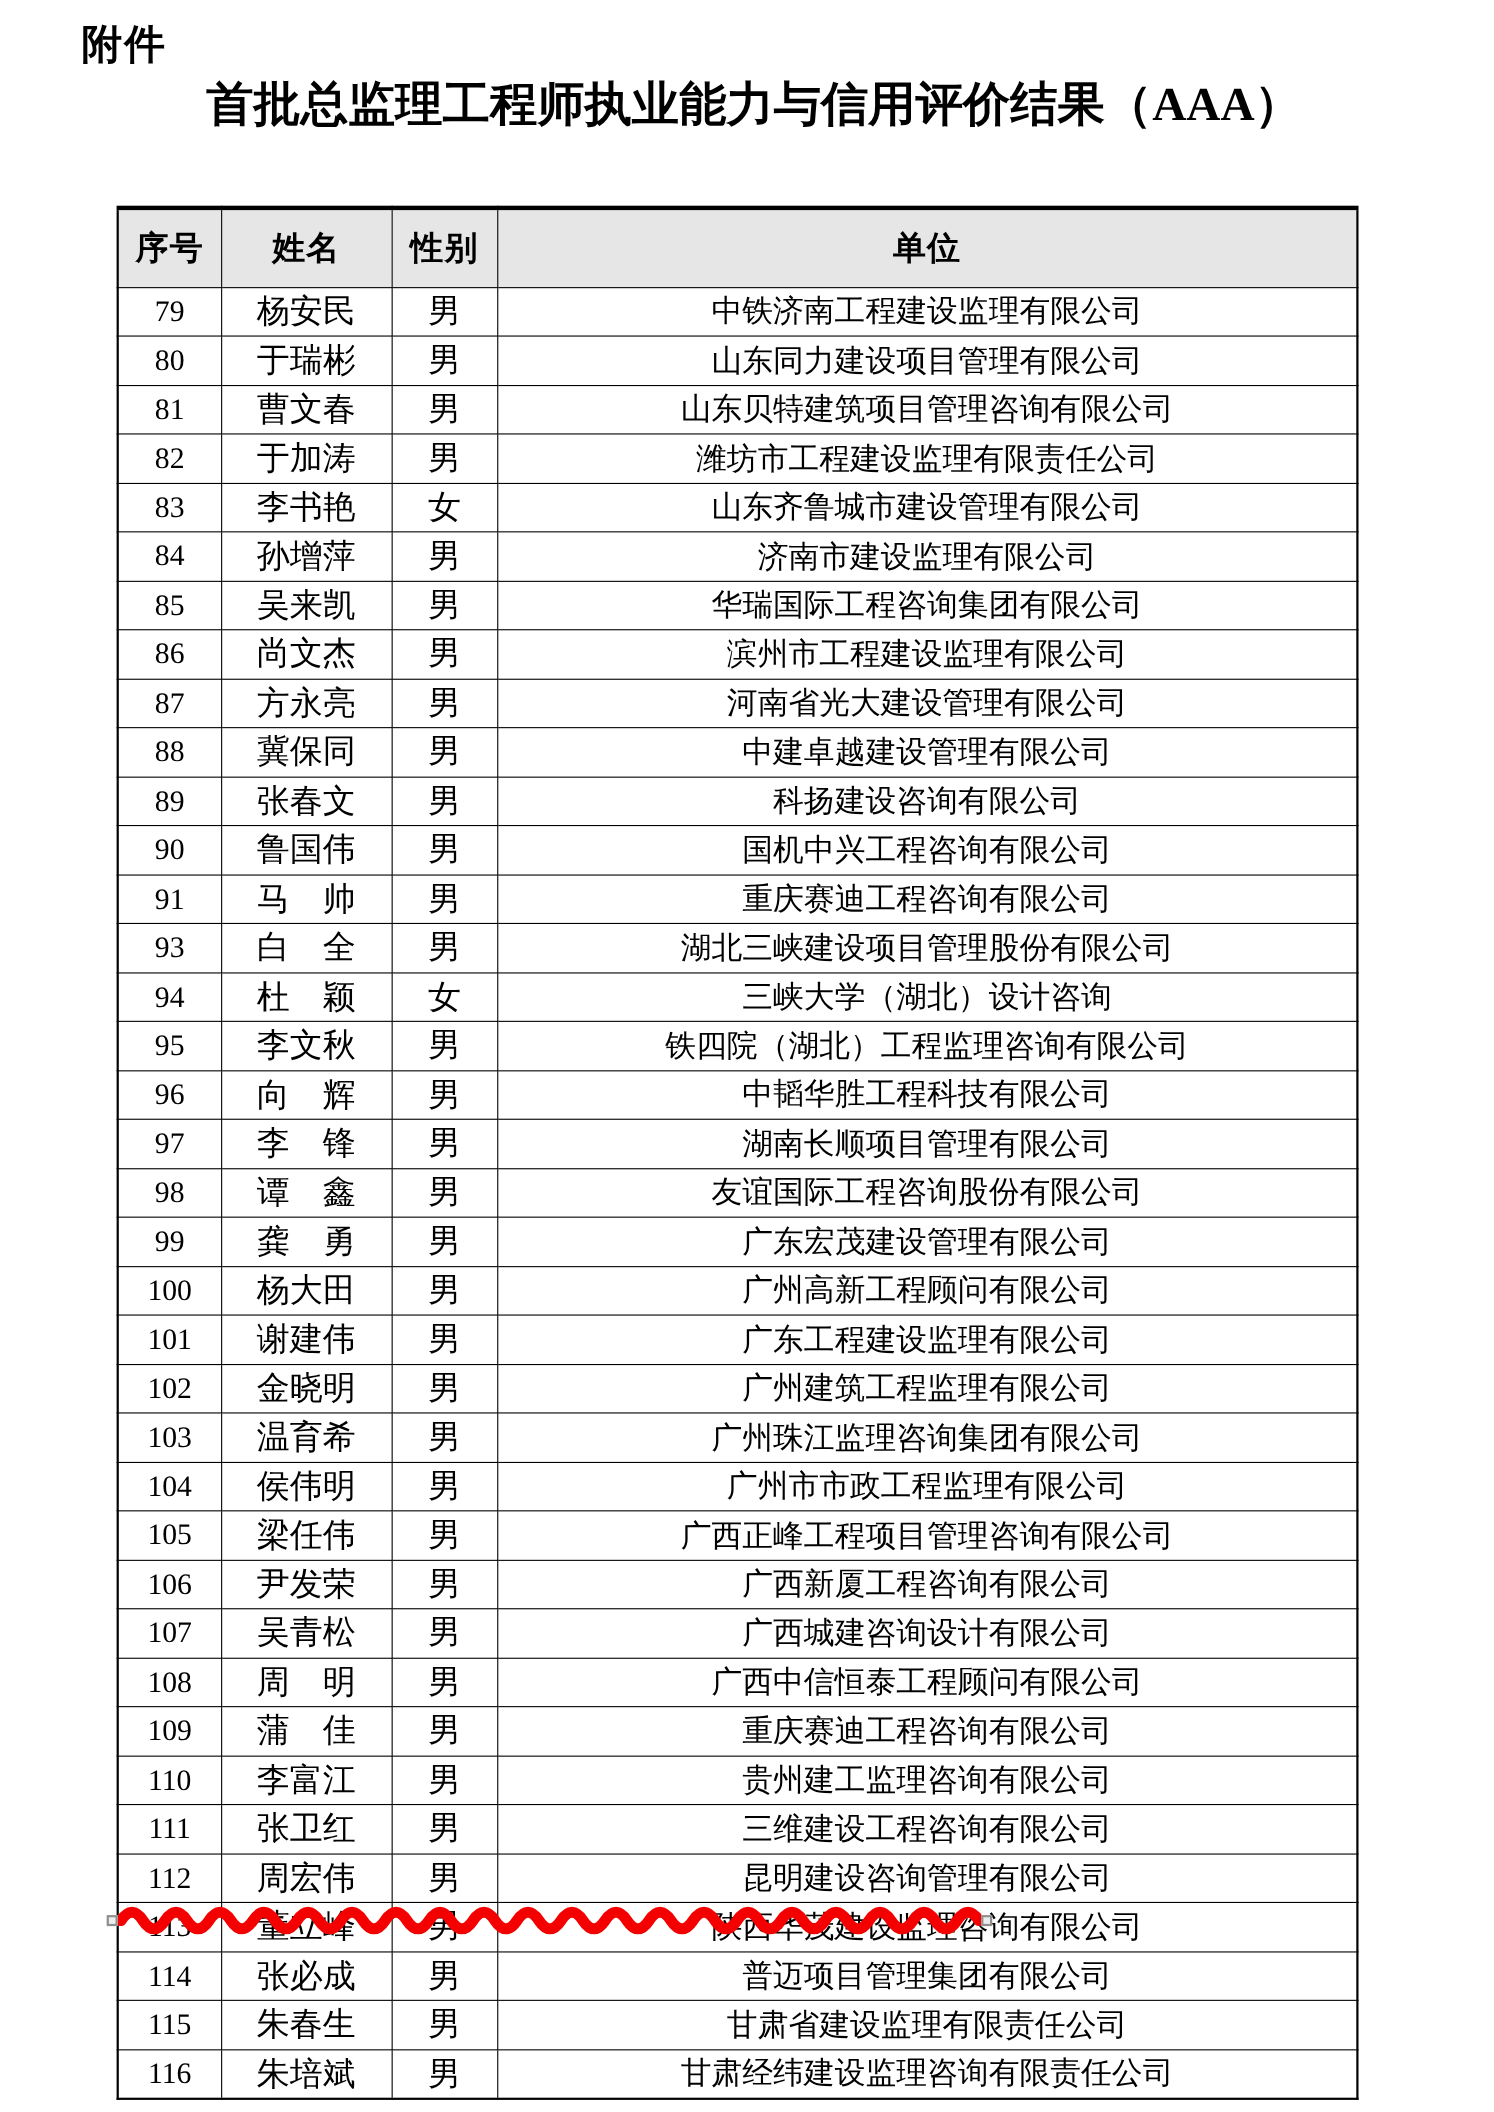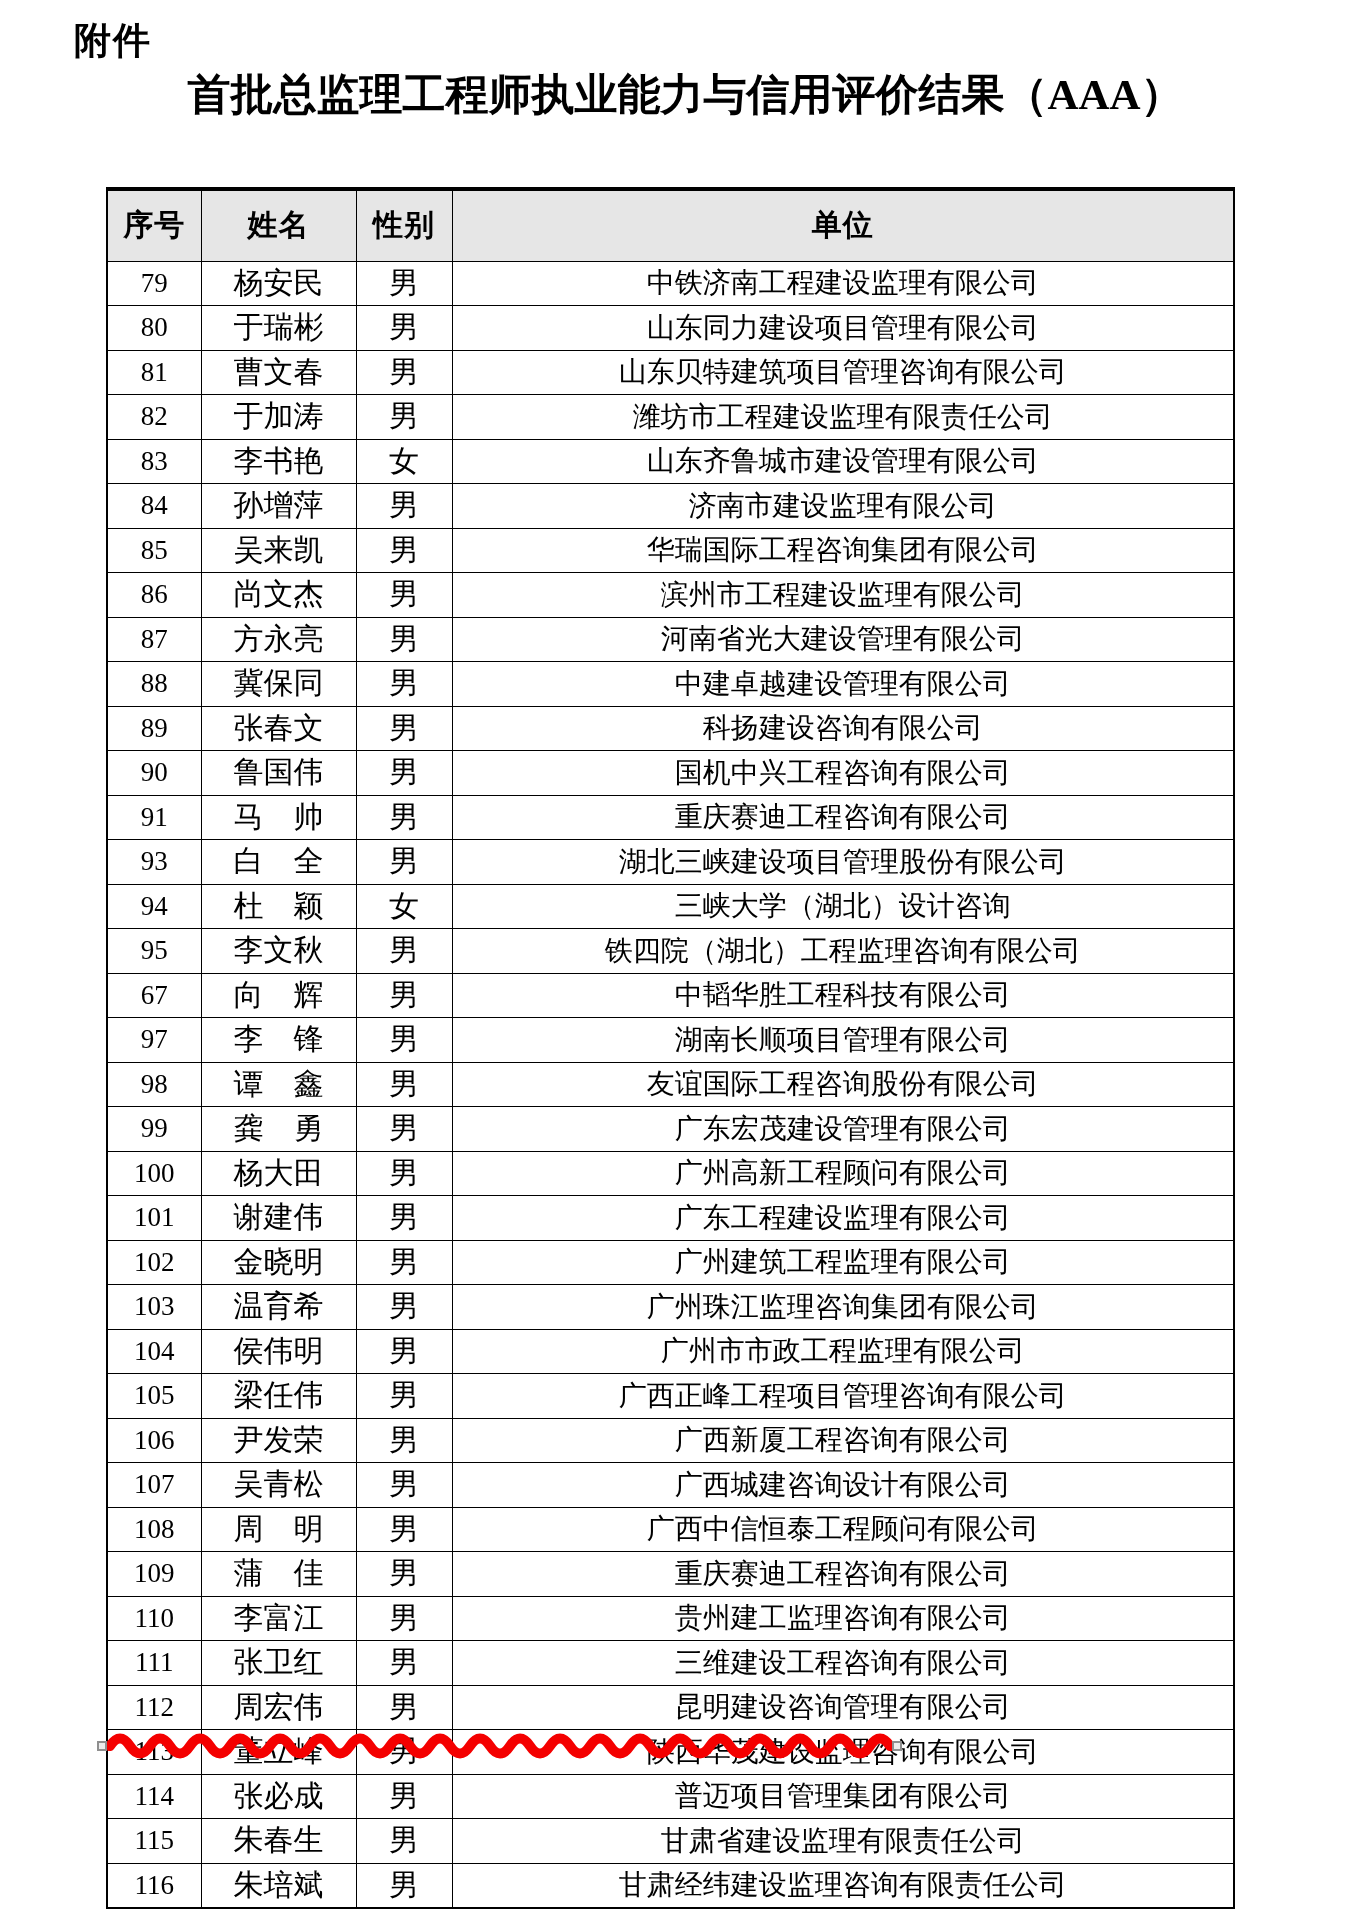--- a/index.html
+++ b/index.html
@@ -236,21 +236,21 @@
           </tr>
 
           <tr class="data-row">
             <td class="c-no">95</td>
             <td class="c-name">李文秋</td>
             <td class="c-gender">男</td>
             <td class="c-org">铁四院（湖北）工程监理咨询有限公司</td>
           </tr>
 
           <tr class="data-row">
-            <td class="c-no">67</td>
+            <td class="c-no">96</td>
             <td class="c-name">向　辉</td>
             <td class="c-gender">男</td>
             <td class="c-org">中韬华胜工程科技有限公司</td>
           </tr>
 
           <tr class="data-row">
             <td class="c-no">97</td>
             <td class="c-name">李　锋</td>
             <td class="c-gender">男</td>
             <td class="c-org">湖南长顺项目管理有限公司</td>

